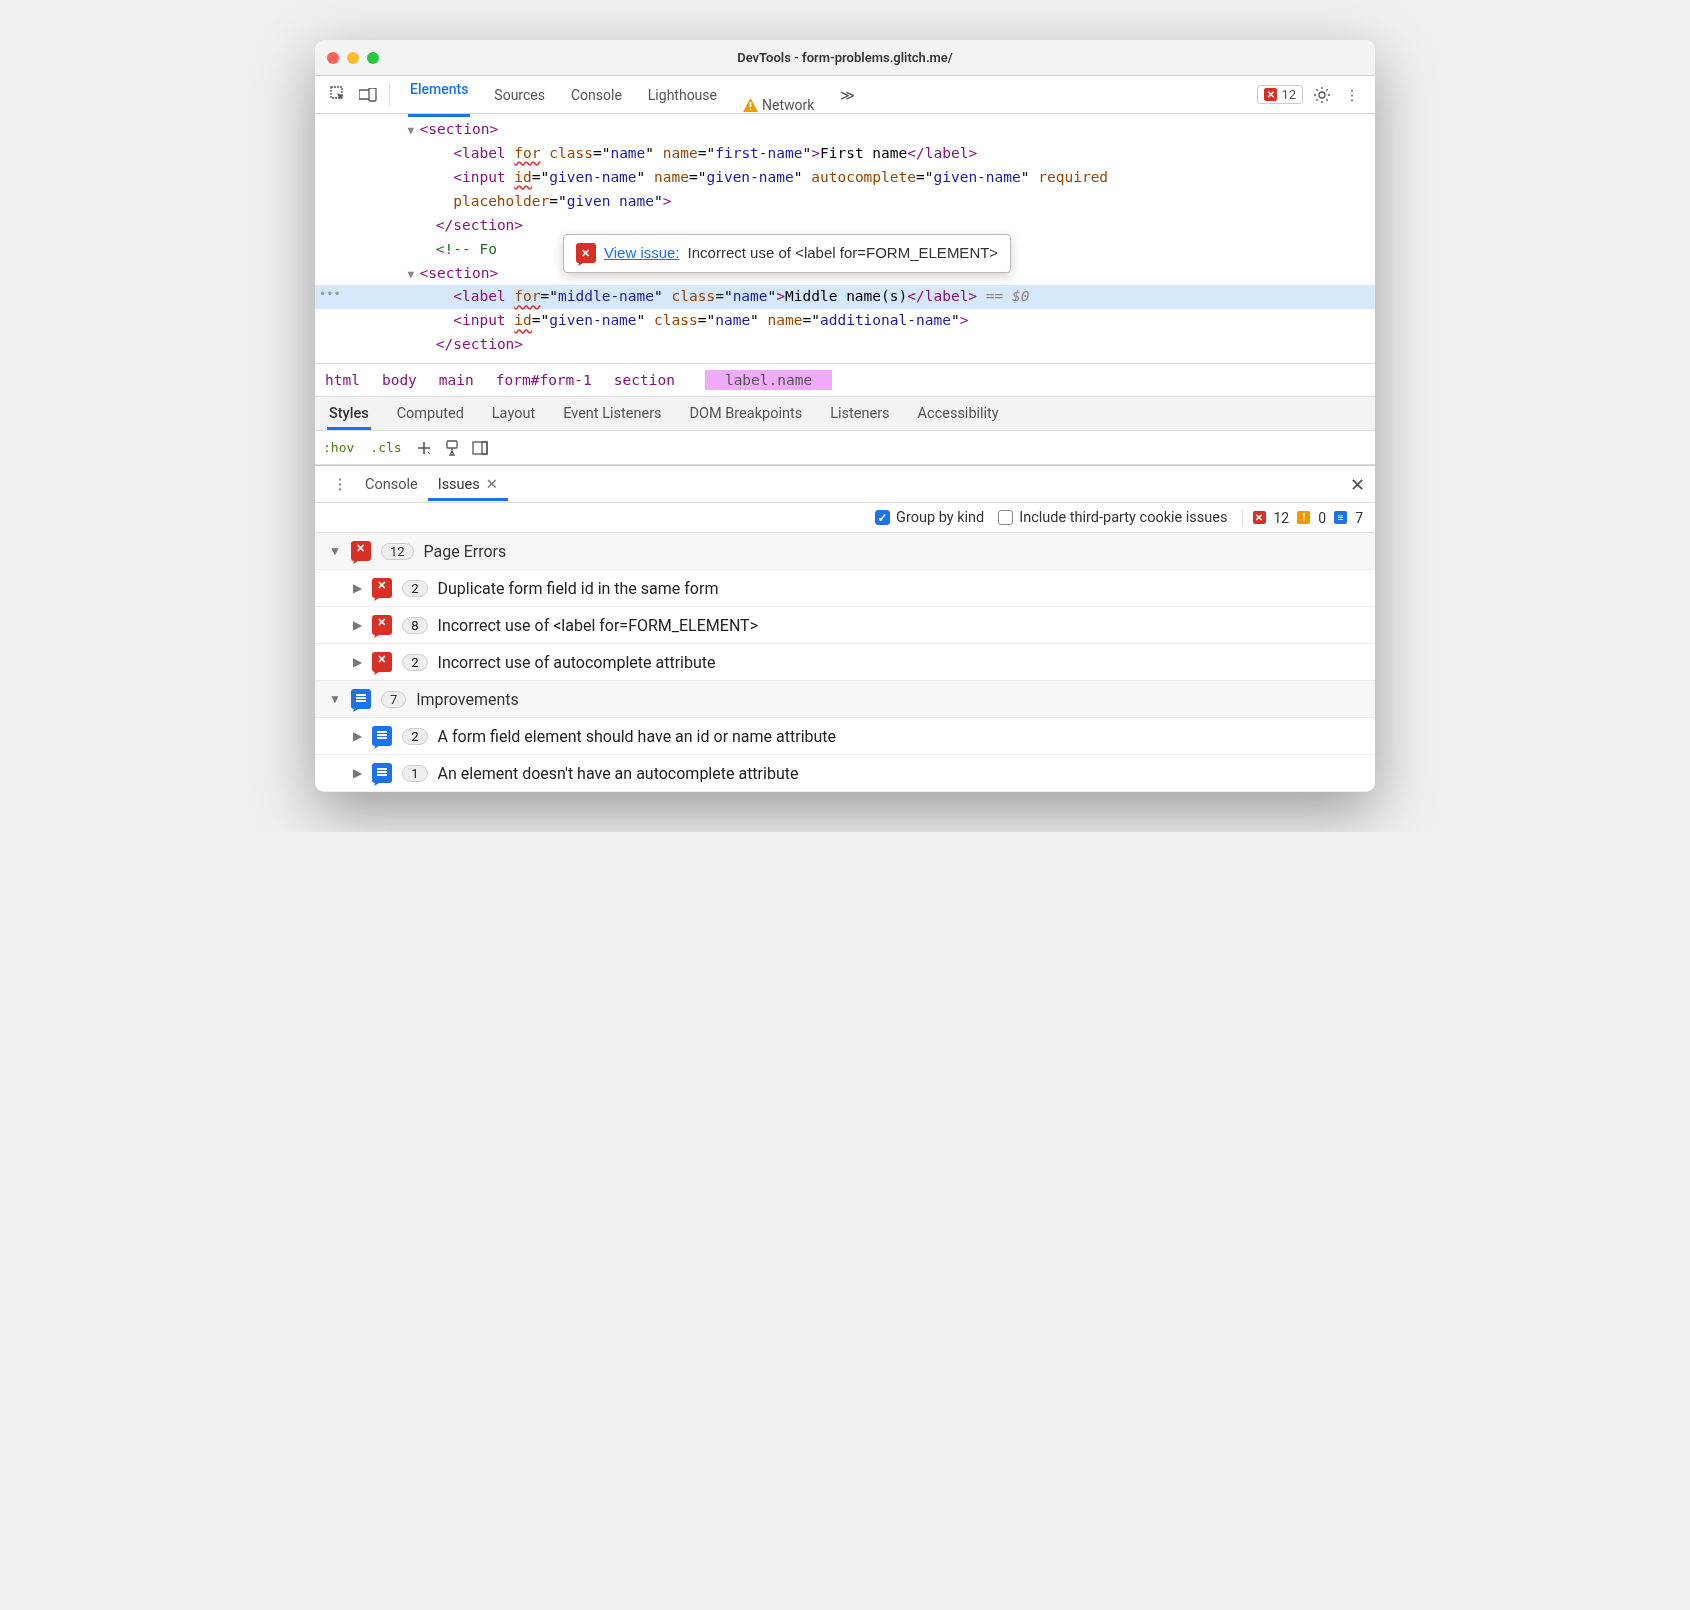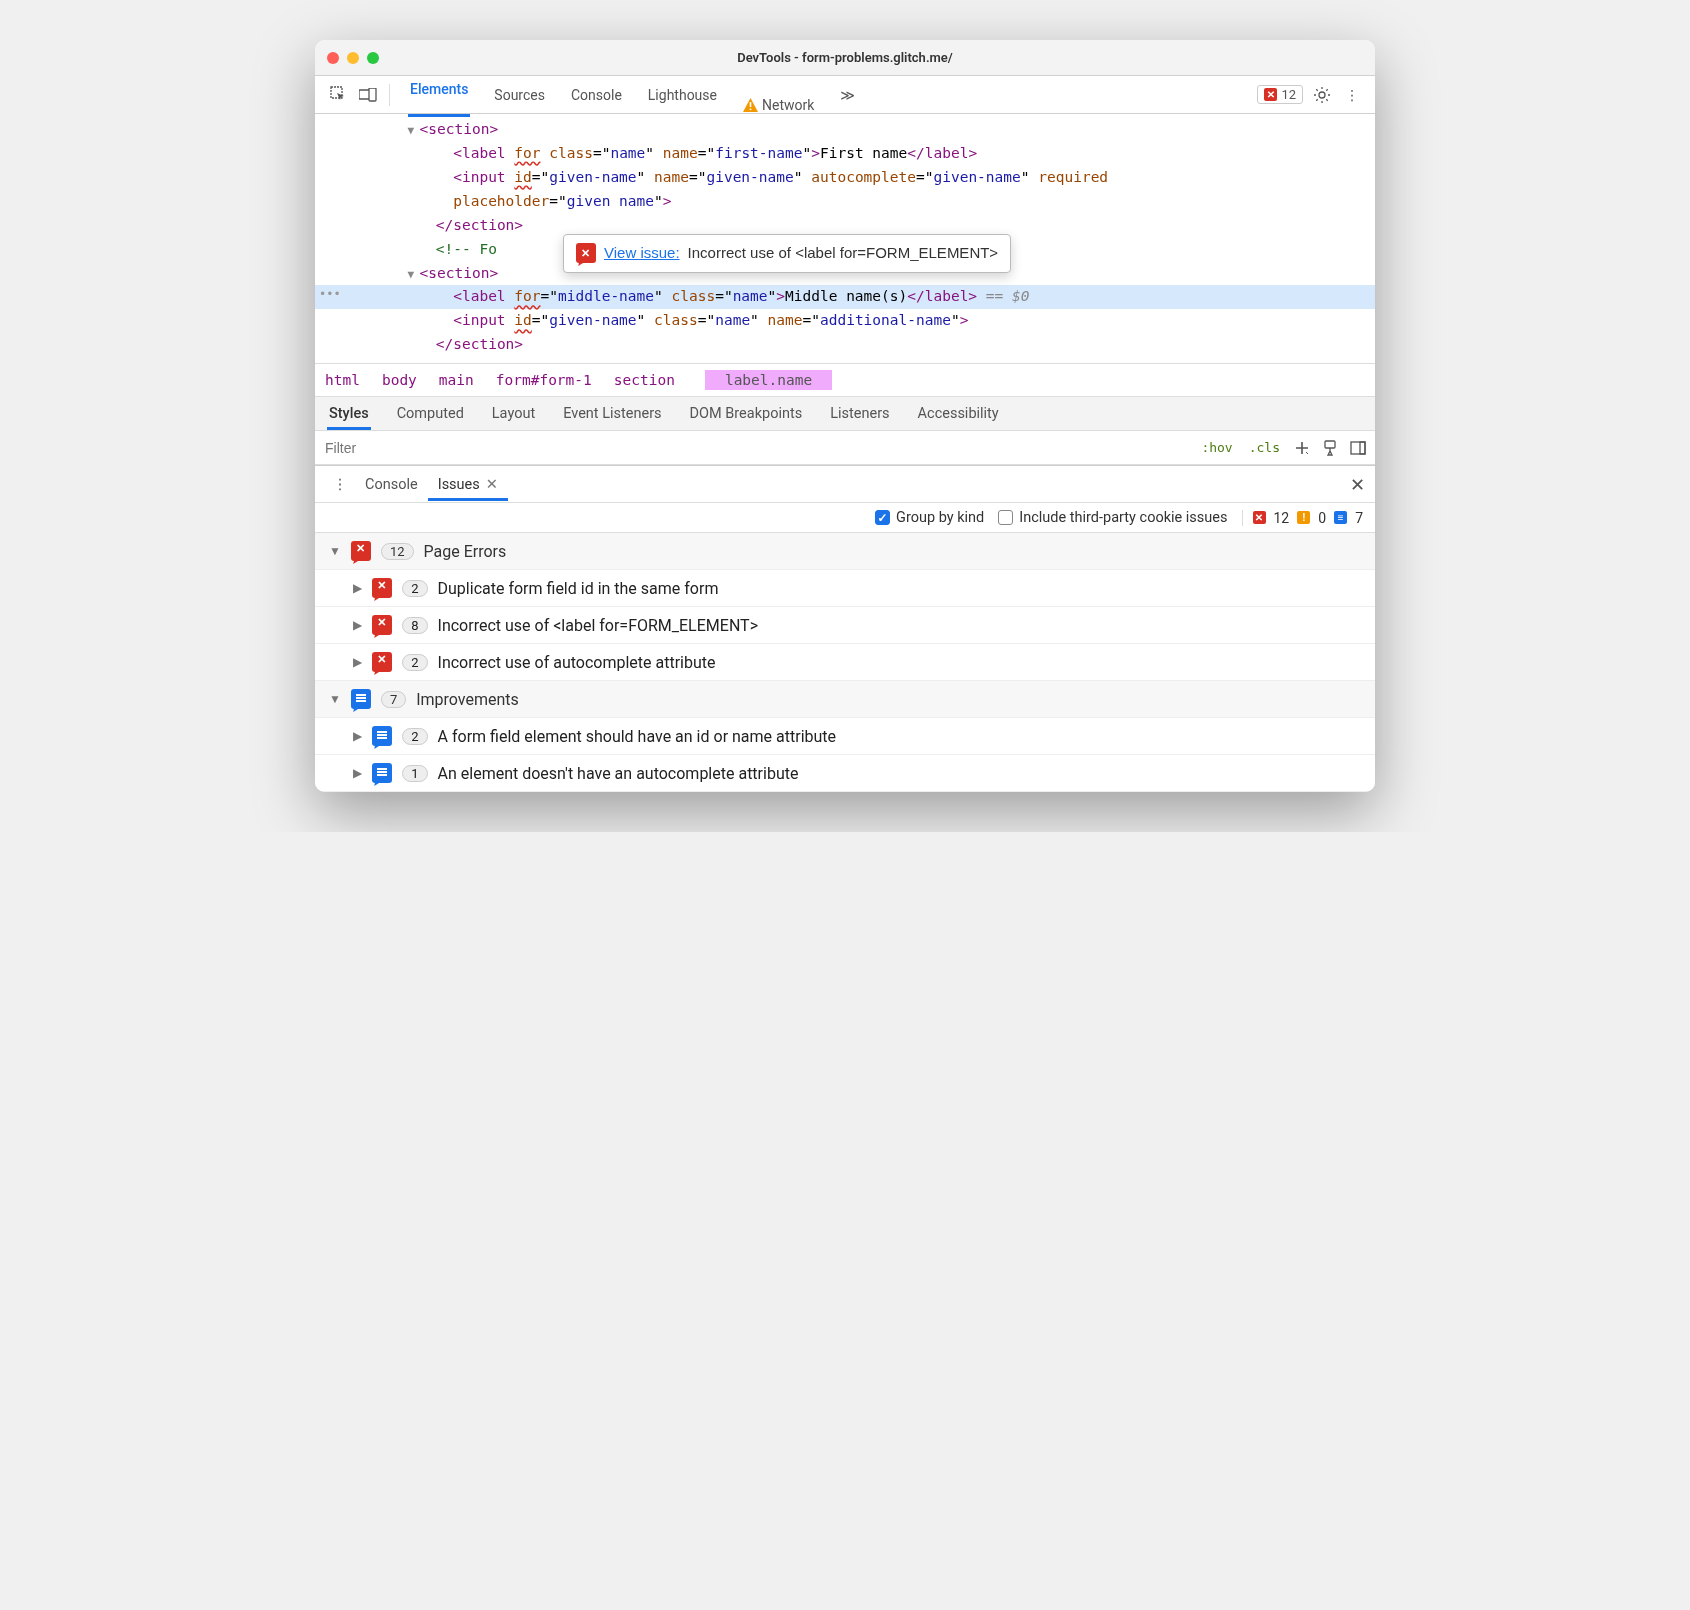--- a/index.html
+++ b/index.html
@@ -208,21 +208,20 @@
     <div class="itab active">Styles</div>
     <div class="itab">Computed</div>
     <div class="itab">Layout</div>
     <div class="itab">Event Listeners</div>
     <div class="itab">DOM Breakpoints</div>
     <div class="itab">Listeners</div>
     <div class="itab">Accessibility</div>
   </div>
 
   <div class="filter-row">
-    <input placeholder="Filter" style="">
     <span class="fbtn">:hov</span>
     <span class="fbtn">.cls</span>
     <span class="ficon">
         <svg width="16" height="16">
           <path d="M8 2v12M2 8h12" stroke="#555" stroke-width="1.6"></path>
           <path d="M12 12l2 2" stroke="#555" stroke-width="1"></path>
         </svg>
       </span>
     <span class="ficon">
         <svg width="16" height="16">

